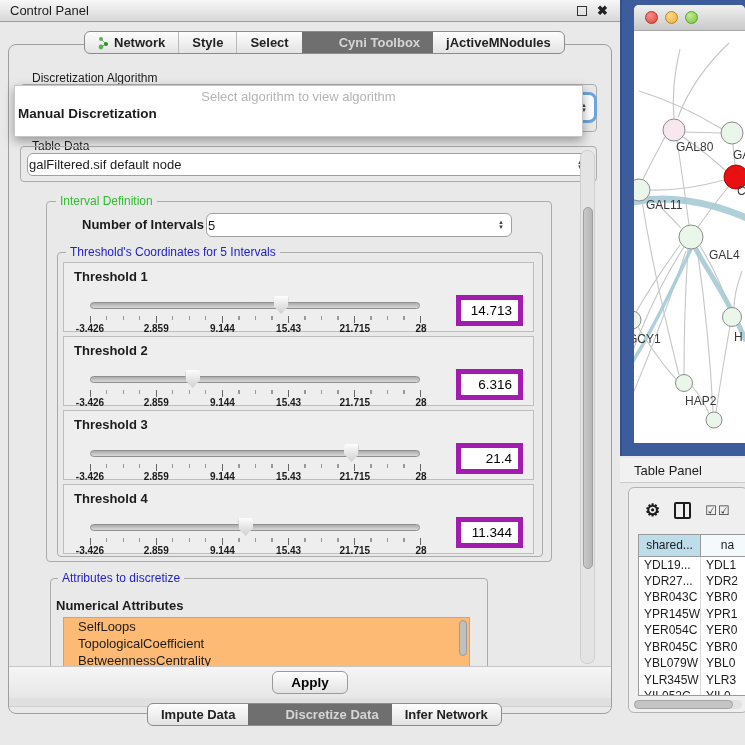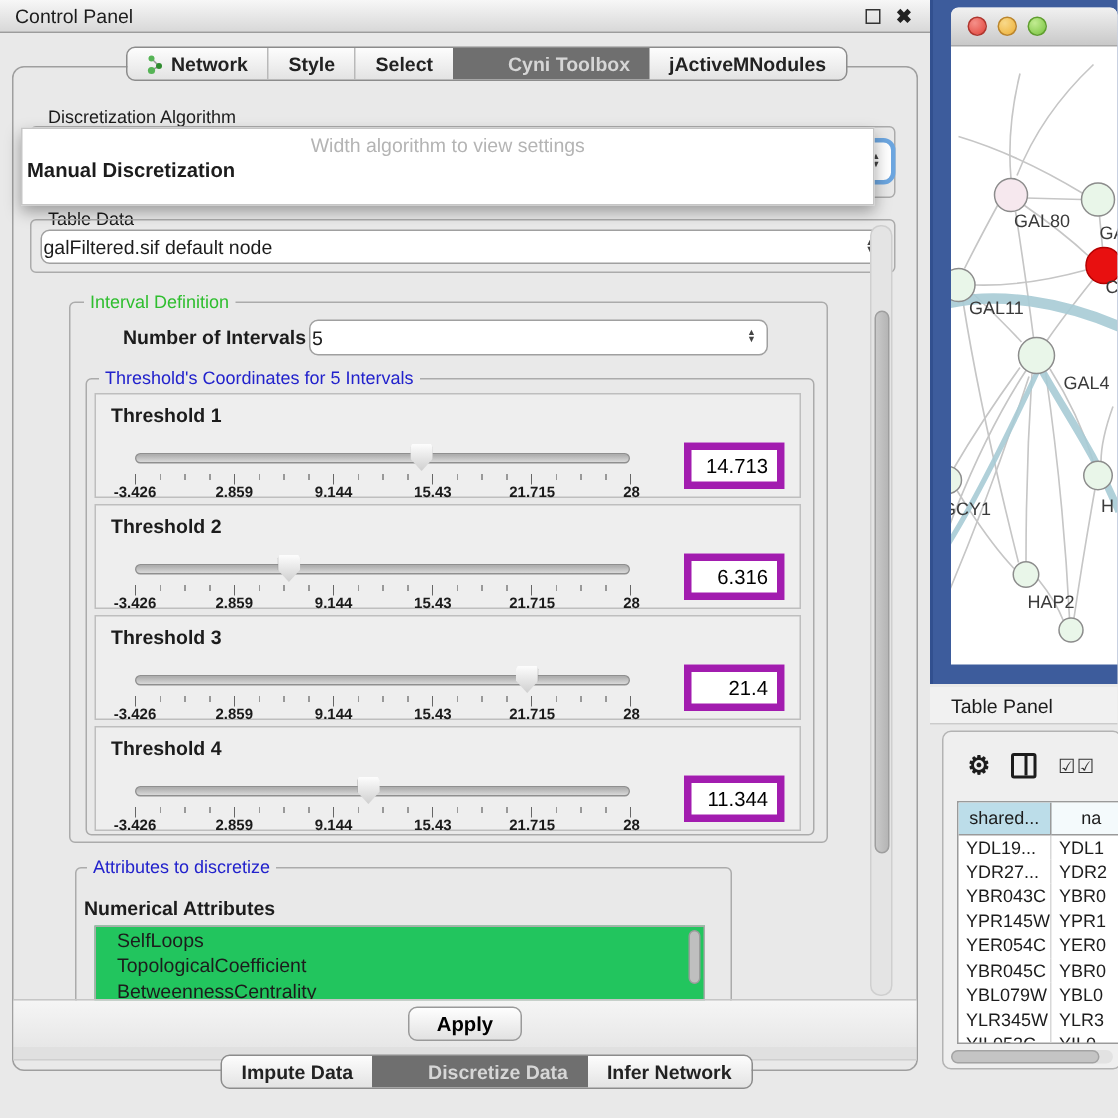--- a/index.html
+++ b/index.html
@@ -71,21 +71,21 @@
     background-size:100% 7px,100% 4px; background-repeat:no-repeat; }
   .ticklabels { position:absolute; left:0; top:24px; width:331px; height:10px; }
   .ticklabels span { position:absolute; transform:translateX(-50%); font-size:10px;
     font-weight:bold; color:#1a1a1a; white-space:nowrap; }
   .tvalue { position:absolute; left:392px; top:32px; width:67px; height:31px;
     border:5px solid #a21caf; background:#fff; font-size:13.5px;
     font-family:"Liberation Sans",sans-serif; text-align:right; padding-right:6px; }
 
   
   #attr-list { position:absolute; left:63px; top:617px; width:407px; height:50px;
-    background:#22c55e; border:1px solid #ABABAB; overflow:hidden; z-index:5; }
+    background:#fdba74; border:1px solid #ABABAB; overflow:hidden; z-index:5; }
   #attr-list .item { font-size:13px; padding-left:14px; height:17px; line-height:17px; }
   #attr-scroll { position:absolute; right:2px; top:2px; width:8px; height:36px;
     background:#BFBFBF; border:1px solid #9C9C9C; border-radius:4px; }
 
   #apply-bar { left:9px; top:666px; width:602px; height:32px; z-index:10;
     background:linear-gradient(#F5F5F5,#E7E7E7); border-top:1px solid #C6C6C6;
     display:flex; justify-content:center; }
   #apply-btn { margin-top:4px; height:23px; padding:0 18px; font-size:13.5px;
     font-weight:bold; background:linear-gradient(#FEFEFE,#E2E2E2);
     border:1px solid #9A9A9A; border-radius:6px; }
@@ -180,21 +180,21 @@
 <div class="abs gtitle" style="left:28px; top:71px;">Discretization Algorithm</div>
 <div class="groupbox" style="left:20px; top:84px; width:577px; height:48px;"></div>
 <div id="focused-combo" class="abs">
   <span class="stepper">
       <span>▲</span>
       <span>▼</span>
     </span>
 </div>
 
 <div id="algo-popup" class="abs">
-  <div class="hint">Width algorithm to view settings</div>
+  <div class="hint">Select algorithm to view algorithm</div>
 <div class="opt bold">Manual Discretization</div>
   </div>
 
 <div class="abs gtitle" style="left:28px; top:139px;">Table Data</div>
 <div class="groupbox" style="left:20px; top:146px; width:577px; height:36px;"></div>
 <div class="combo" style="left:27px; top:153px; width:564px; height:23px;">
   <span class="val">galFiltered.sif default node</span>
   <span class="stepper">
       <span>▲</span>
       <span>▼</span>

